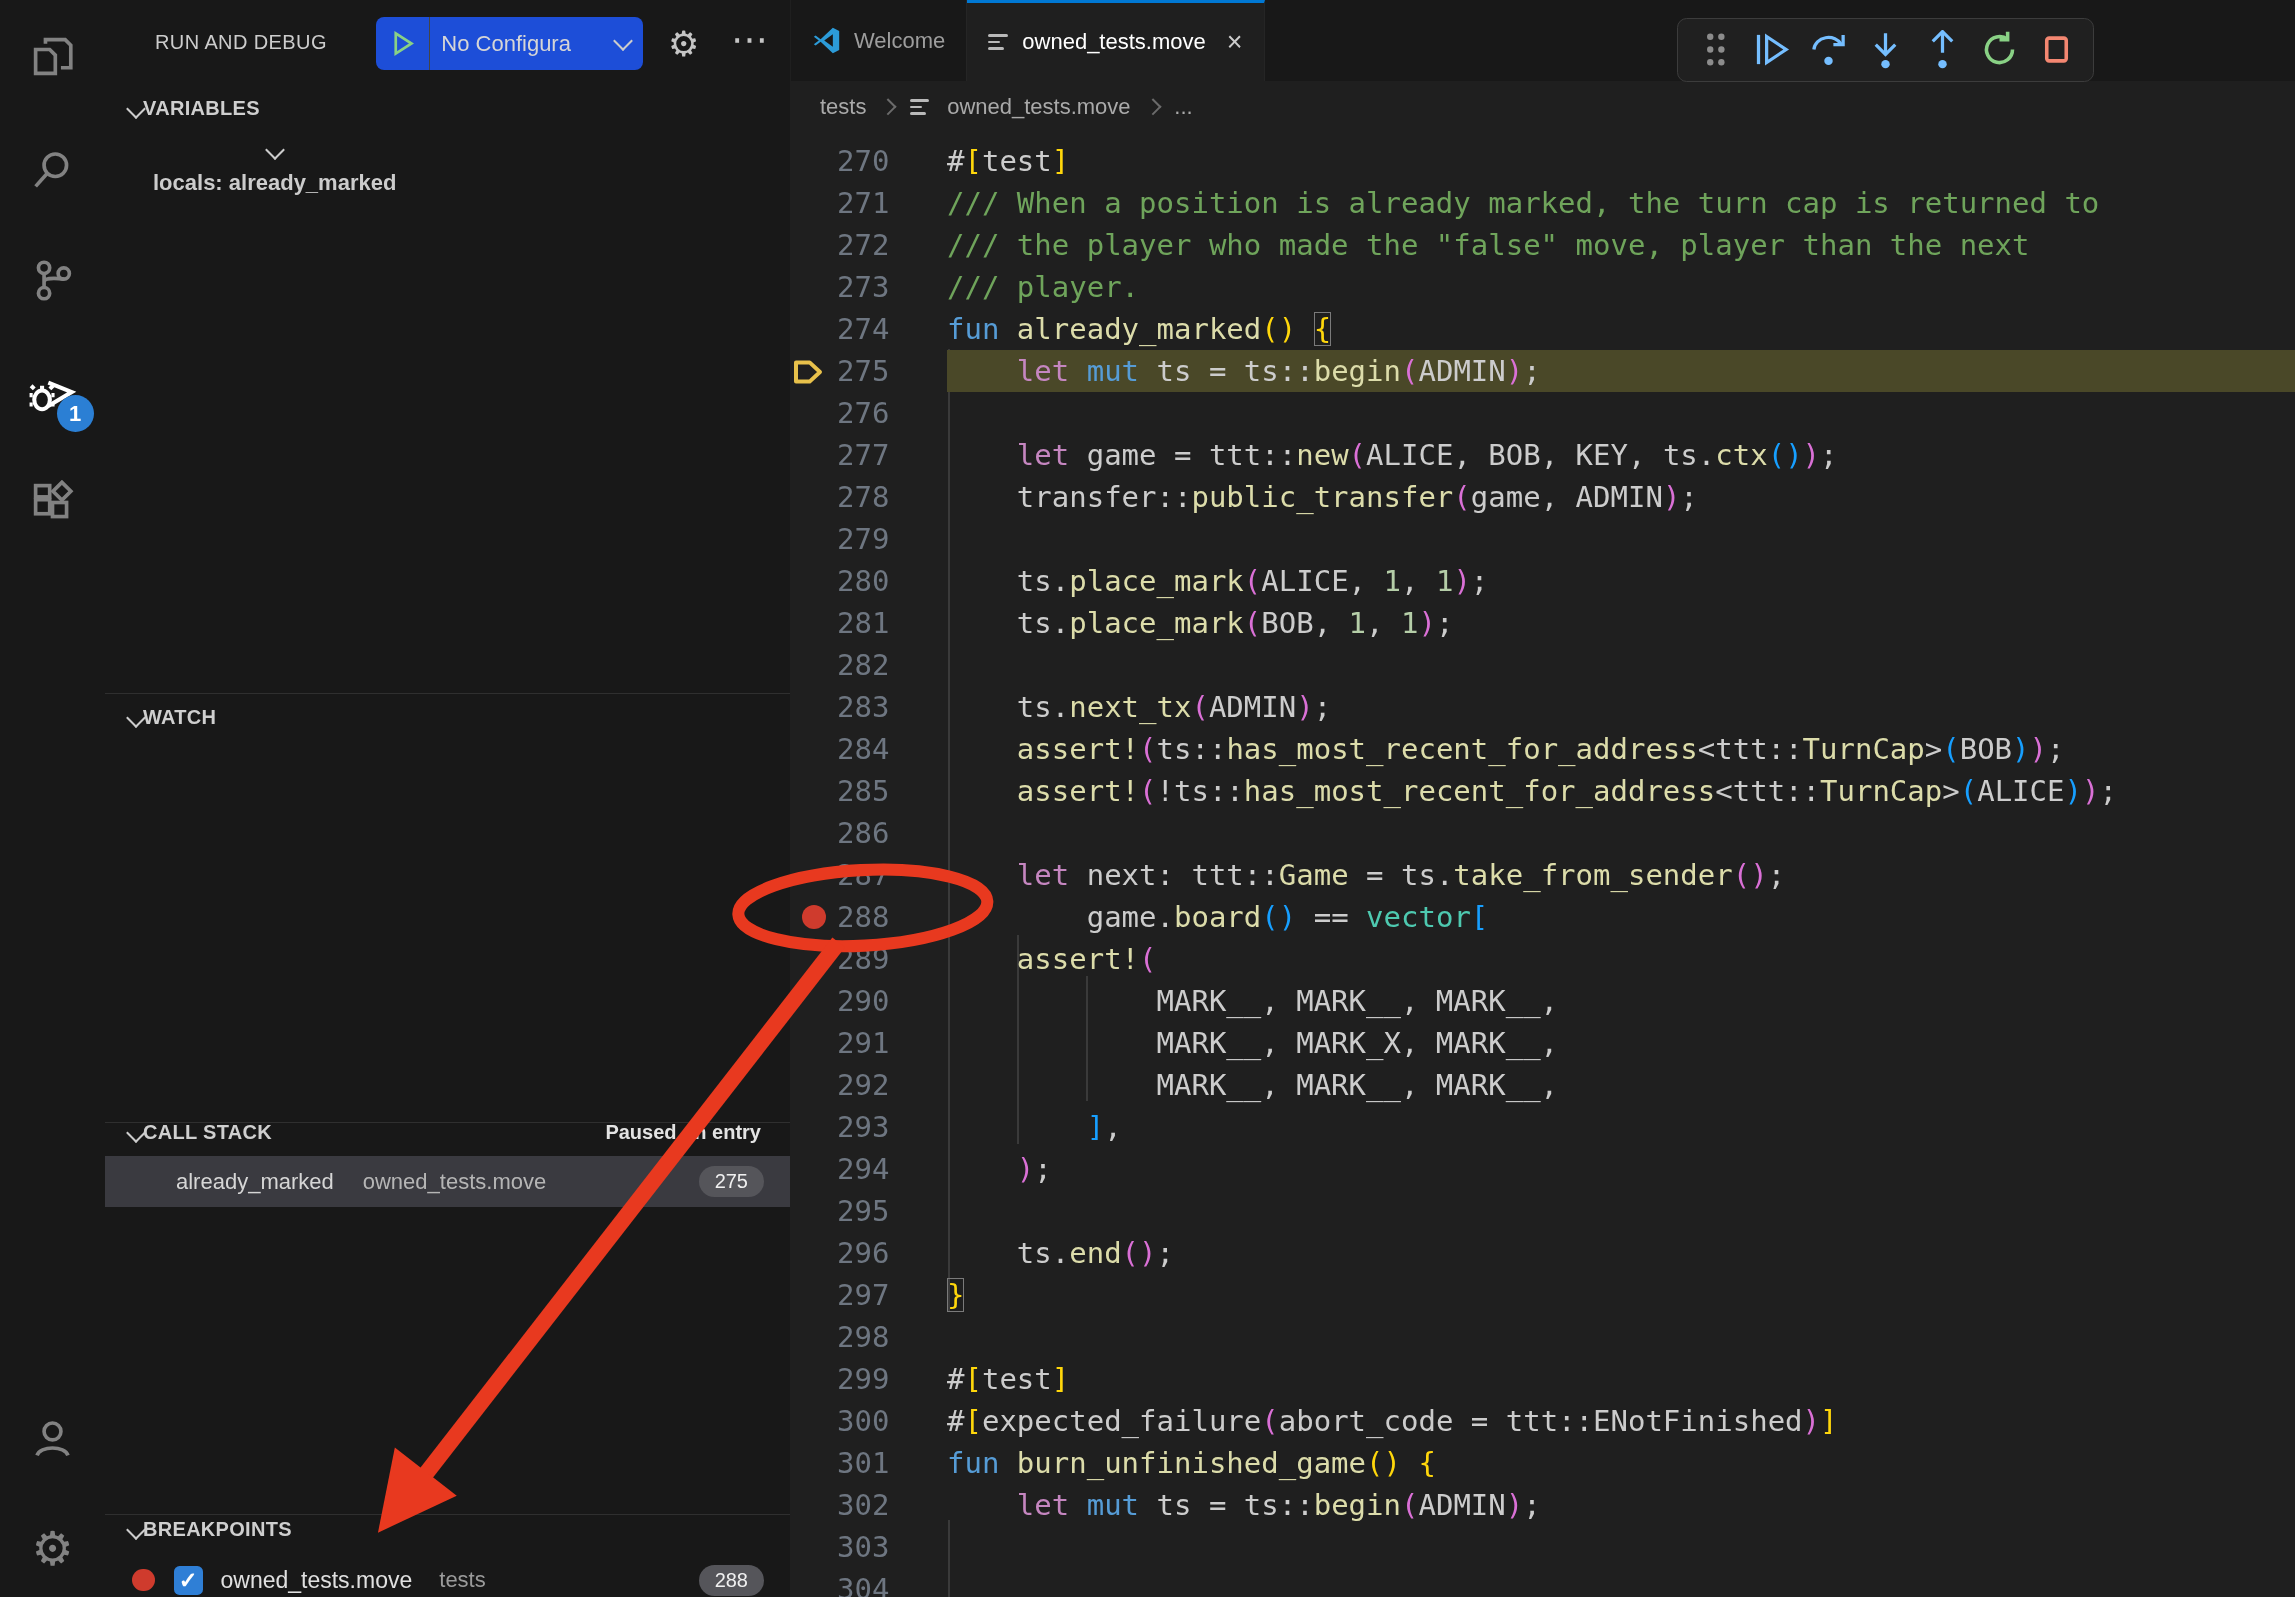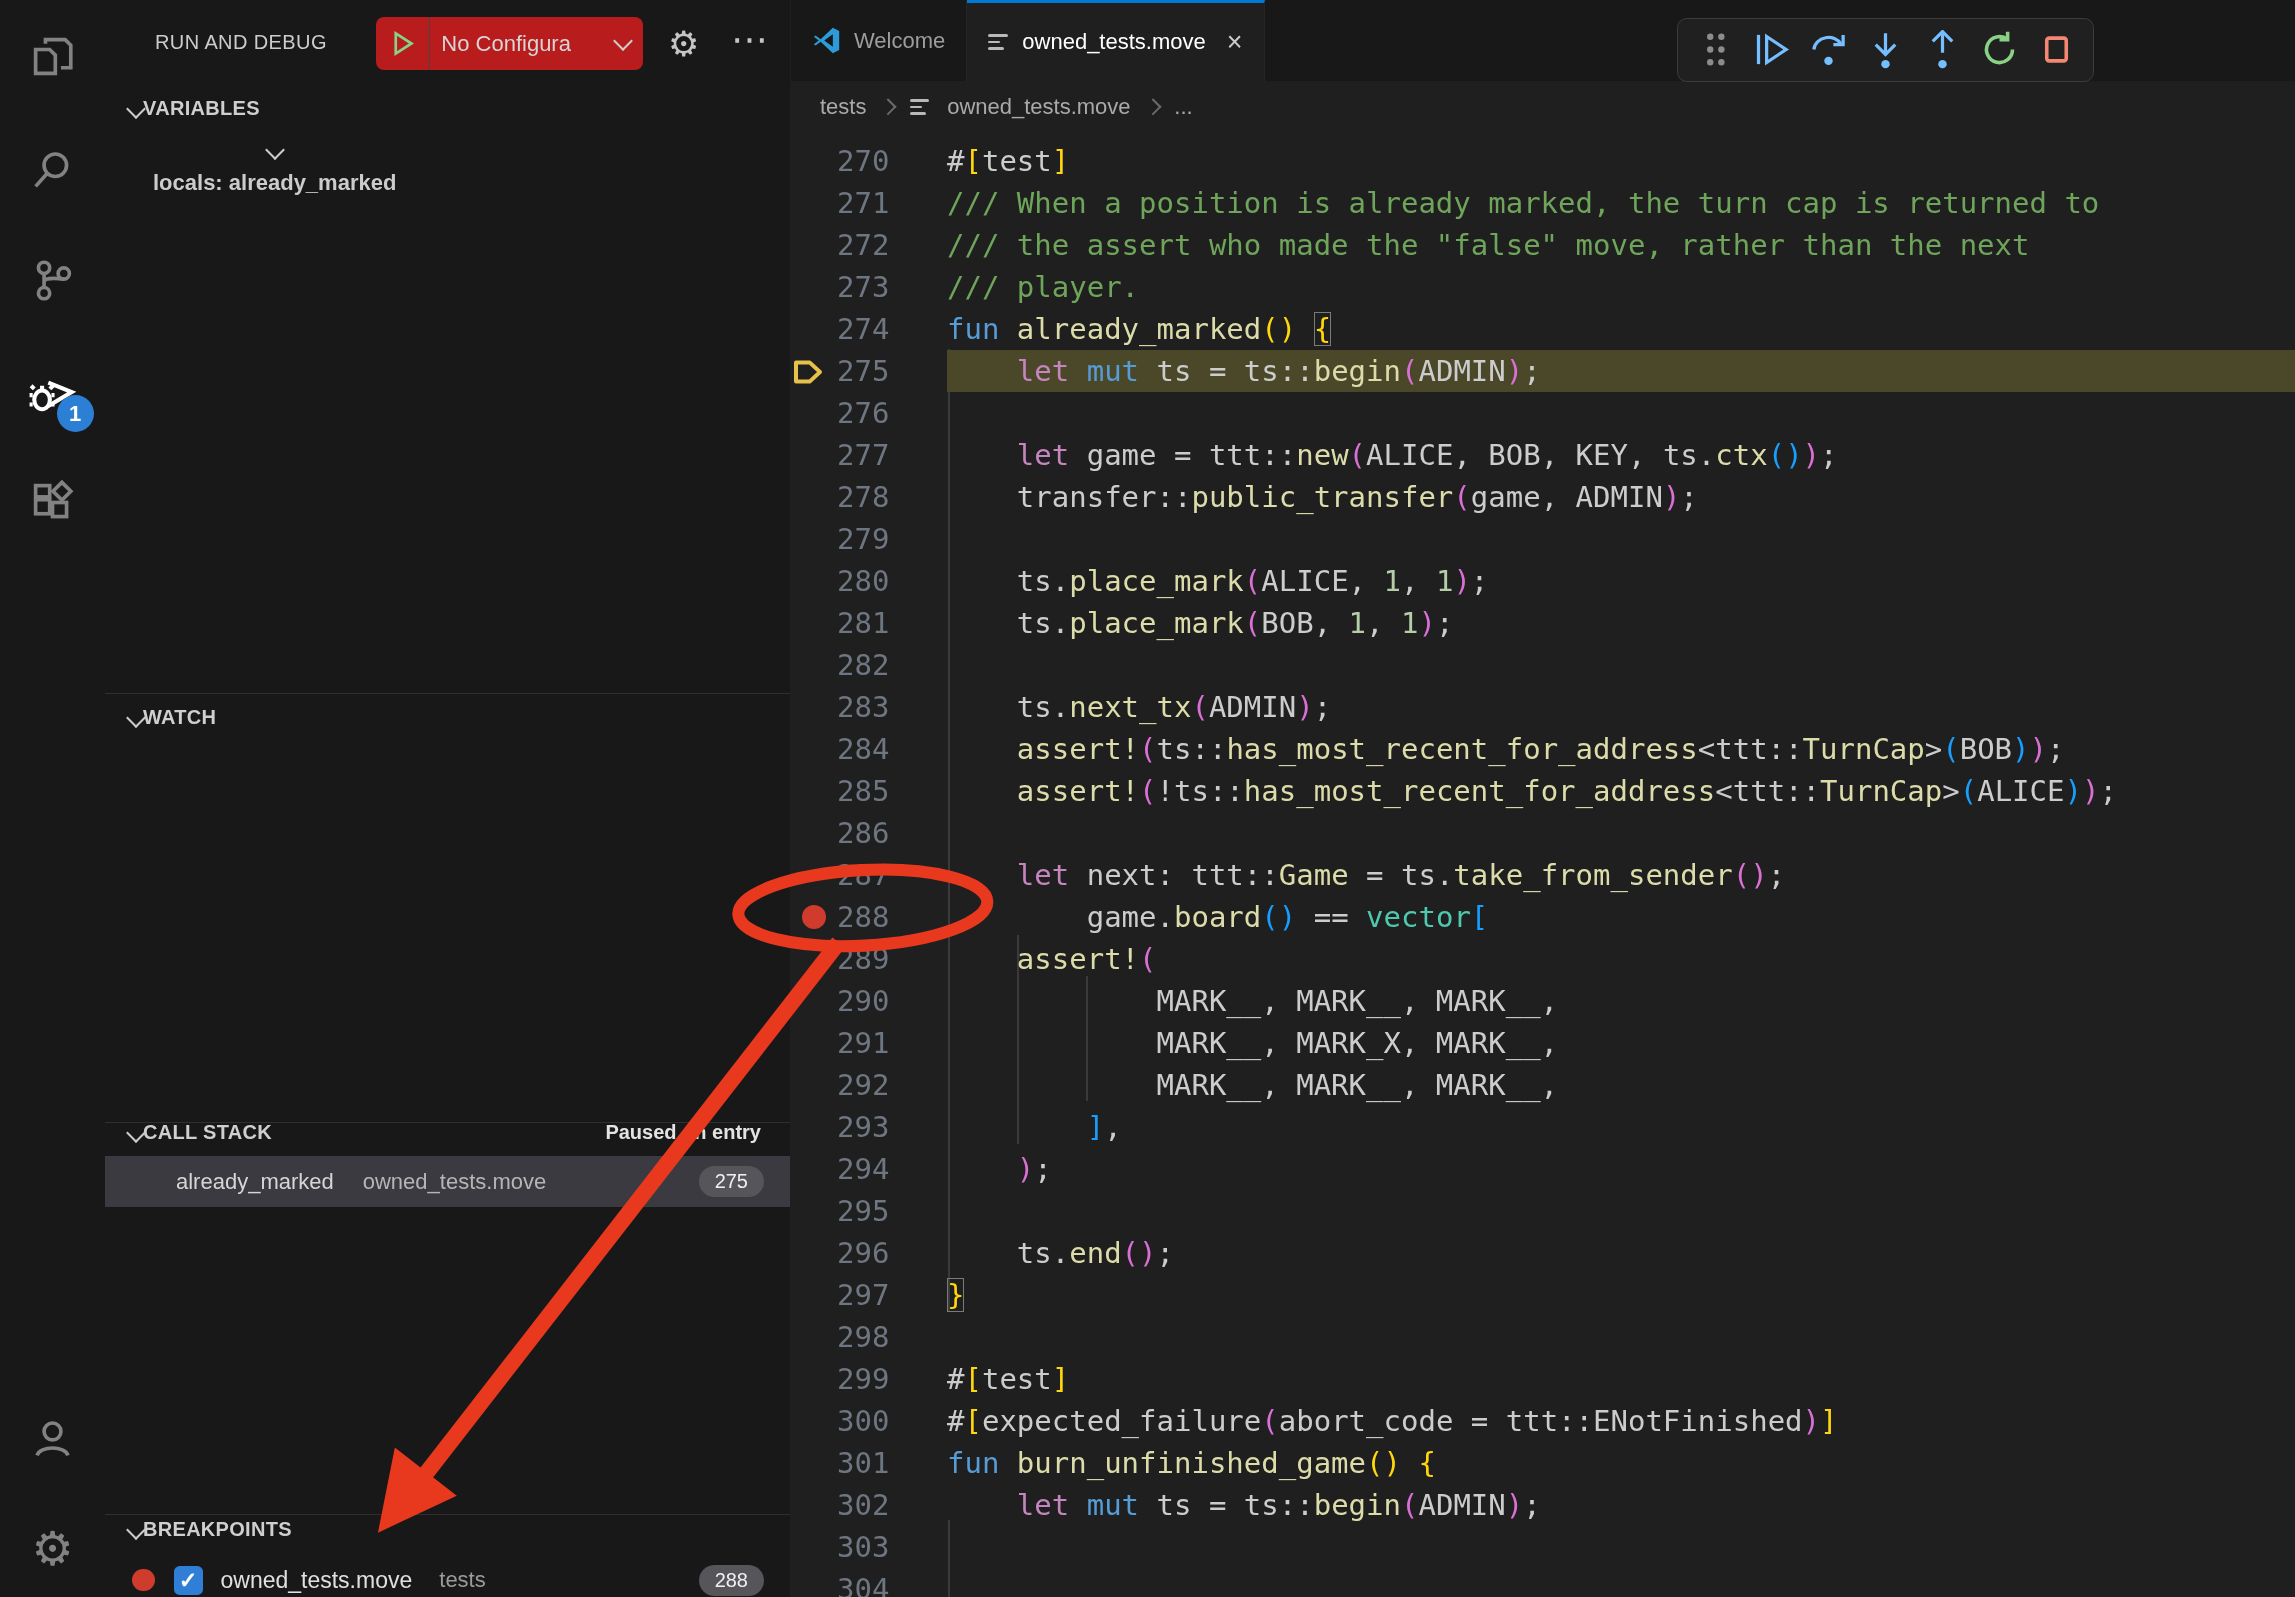--- a/index.html
+++ b/index.html
@@ -9,21 +9,21 @@
   .activitybar{position:absolute;left:0;top:0;width:105px;height:100%;background:#181818;}
   .act-item{position:absolute;left:0;width:105px;height:97px;display:flex;align-items:center;justify-content:center;}
   .act-item svg{stroke:#828282;fill:none;stroke-width:2.6;}
   .act-item.active svg{stroke:#ffffff;}
   .act-badge{position:absolute;right:11.3px;bottom:8px;width:37px;height:37px;border-radius:50%;
              background:#2b7fd4;color:#fff;font-size:22px;font-weight:bold;display:flex;align-items:center;justify-content:center;}
   
   .sidebar{position:absolute;left:105px;top:0;width:685px;height:100%;background:#181818;}
   .sb-header{position:absolute;left:0;top:0;width:100%;height:88px;}
   .sb-title{position:absolute;left:50px;top:31px;font-size:20px;letter-spacing:0.4px;color:#cccccc;}
-  .cfg-btn{position:absolute;left:271px;top:17px;width:267px;height:53px;background:#b91c1c;border-radius:8px;
+  .cfg-btn{position:absolute;left:271px;top:17px;width:267px;height:53px;background:#1d4ed8;border-radius:8px;
            display:flex;align-items:center;overflow:hidden;}
   .cfg-play{width:53px;height:100%;display:flex;align-items:center;justify-content:center;border-right:0.8px solid #454545;}
   .cfg-label{flex:1;font-size:22px;color:#d6d6d6;white-space:nowrap;overflow:hidden;padding-left:11.3px;}
   .cfg-chev{margin:0 13px 4.8px 0;}
   .sb-gear{position:absolute;left:563px;top:24px;font-size:35px;color:#c5c5c5;}
   .sb-dots{position:absolute;left:626px;top:17.7px;font-size:37px;color:#c5c5c5;letter-spacing:1.6px;}
   .chev{display:inline-block;width:12px;height:12px;border-right:2.4px solid #cccccc;border-bottom:2.4px solid #cccccc;transform:rotate(45deg);}
   .chev.right{transform:rotate(-45deg);}
   .sec-head{position:absolute;left:0;width:100%;height:35px;display:flex;align-items:center;gap:0;padding-left:24px;box-sizing:border-box;}
   .sec-head .label{font-size:20px;font-weight:bold;color:#cfcfcf;letter-spacing:0.3px;}
@@ -252,21 +252,21 @@
         <div class="gut-line">299</div>
         <div class="gut-line">300</div>
         <div class="gut-line">301</div>
         <div class="gut-line">302</div>
         <div class="gut-line">303</div>
         <div class="gut-line">304</div>
       </div>
     <div class="codelines">
         <div class="code-line"><span class="tk-tx">#</span><span class="tk-b1">[</span><span class="tk-tx">test</span><span class="tk-b1">]</span></div>
         <div class="code-line"><span class="tk-cm">/// When a position is already marked, the turn cap is returned to</span></div>
-        <div class="code-line"><span class="tk-cm">/// the assert who made the "false" move, rather than the next</span></div>
+        <div class="code-line"><span class="tk-cm">/// the player who made the "false" move, player than the next</span></div>
         <div class="code-line"><span class="tk-cm">/// player.</span></div>
         <div class="code-line"><span class="tk-kb">fun </span><span class="tk-fn">already_marked</span><span class="tk-b1">(</span><span class="tk-b1">)</span><span class="tk-tx"> </span><span class="tk-b1 tk-box">{</span></div>
         <div class="code-line hl"><span class="tk-tx">    </span><span class="tk-kp">let</span><span class="tk-tx"> </span><span class="tk-kb">mut</span><span class="tk-tx"> ts = ts::</span><span class="tk-fn">begin</span><span class="tk-b2">(</span><span class="tk-tx">ADMIN</span><span class="tk-b2">)</span><span class="tk-tx">;</span></div>
         <div class="code-line"></div>
         <div class="code-line"><span class="tk-tx">    </span><span class="tk-kp">let</span><span class="tk-tx"> game = ttt::</span><span class="tk-fn">new</span><span class="tk-b2">(</span><span class="tk-tx">ALICE, BOB, KEY, ts.</span><span class="tk-fn">ctx</span><span class="tk-b3">(</span><span class="tk-b3">)</span><span class="tk-b2">)</span><span class="tk-tx">;</span></div>
         <div class="code-line"><span class="tk-tx">    transfer::</span><span class="tk-fn">public_transfer</span><span class="tk-b2">(</span><span class="tk-tx">game, ADMIN</span><span class="tk-b2">)</span><span class="tk-tx">;</span></div>
         <div class="code-line"></div>
         <div class="code-line"><span class="tk-tx">    ts.</span><span class="tk-fn">place_mark</span><span class="tk-b2">(</span><span class="tk-tx">ALICE, </span><span class="tk-num">1</span><span class="tk-tx">, </span><span class="tk-num">1</span><span class="tk-b2">)</span><span class="tk-tx">;</span></div>
         <div class="code-line"><span class="tk-tx">    ts.</span><span class="tk-fn">place_mark</span><span class="tk-b2">(</span><span class="tk-tx">BOB, </span><span class="tk-num">1</span><span class="tk-tx">, </span><span class="tk-num">1</span><span class="tk-b2">)</span><span class="tk-tx">;</span></div>
         <div class="code-line"></div>

